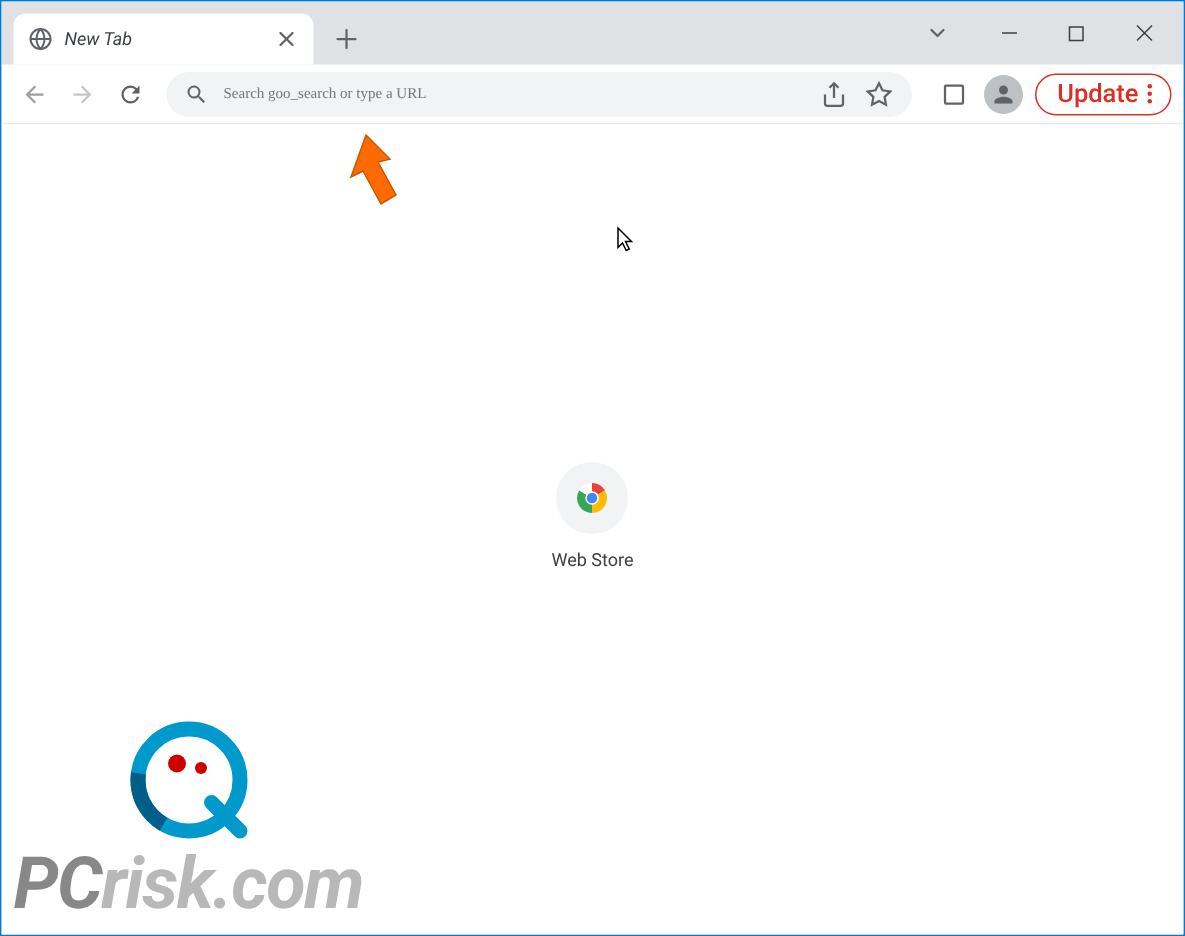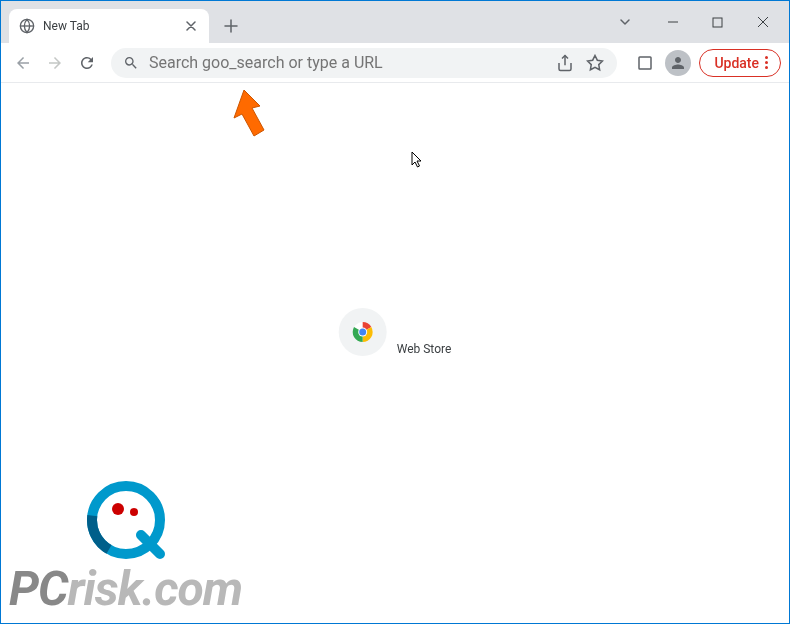--- a/index.html
+++ b/index.html
@@ -1,58 +1,58 @@
 <!DOCTYPE html>
 <html><head>
   <meta charset="utf-8">
   <style>
     * { margin: 0; padding: 0; box-sizing: border-box; font-family: -apple-system, BlinkMacSystemFont, "Segoe UI", Roboto, sans-serif; }
     body { width: 790px; height: 624px; overflow: hidden; background: #fff; position: relative; border: 1px solid #0078d4; }
     
     
     .titlebar { height: 42px; background: #dfe1e5; display: flex; align-items: flex-end; position: relative; }
-    .tab { background: #fff; height: 34px; margin-left: 8px; border-radius: 8px 8px 0 0; display: flex; align-items: center; padding: 0 10px; gap: 8px; min-width: 200px; position: relative; }
+    .tab { background: #fff; height: 34px; margin-left: 8px; border-radius: 8px 8px 0 0; display: flex; align-items: center; padding: 0 10px; gap: 8px; min-width: 200px; position: relative; font-style: italic; }
     .tab-favicon { width: 16px; height: 16px; display: flex; align-items: center; justify-content: center; }
     .tab-title { font-size: 12px; color: #3c4043; flex: 1; }
     .tab-close { width: 16px; height: 16px; display: flex; align-items: center; justify-content: center; color: #5f6368; cursor: pointer; font-size: 14px; }
     .new-tab-btn { width: 28px; height: 28px; display: flex; align-items: center; justify-content: center; color: #5f6368; cursor: pointer; margin-left: 8px; margin-bottom: 3px; border-radius: 50%; }
     
     .window-controls { position: absolute; right: 0; top: 0; height: 100%; display: flex; align-items: center; gap: 0; padding-right: 4px; }
     .window-btn { width: 45px; height: 30px; display: flex; align-items: center; justify-content: center; cursor: pointer; color: #3c4043; }
     .tab-search { width: 30px; height: 30px; display: flex; align-items: center; justify-content: center; margin-right: 10px; }
     
     
     .toolbar { height: 40px; background: #fff; display: flex; align-items: center; padding: 0 8px; gap: 4px; border-bottom: 1px solid #e8eaed; }
     .nav-btn { width: 28px; height: 28px; display: flex; align-items: center; justify-content: center; color: #9aa0a6; border-radius: 50%; cursor: pointer; }
     .nav-btn.enabled { color: #5f6368; }
     
     .omnibox { flex: 1; height: 30px; background: #f1f3f4; border-radius: 15px; display: flex; align-items: center; padding: 0 12px; gap: 10px; margin: 0 6px; }
     .omnibox-search-icon { color: #5f6368; display: flex; }
-    .omnibox-input { flex: 1; border: none; background: transparent; outline: none; font-size: 16px; color: #80868b; }
+    .omnibox-input { flex: 1; border: none; background: transparent; outline: none; font-size: 10px; color: #80868b; font-family: Liberation Serif, serif; }
     .omnibox-actions { display: flex; gap: 10px; align-items: center; color: #5f6368; }
     .omnibox-icon-btn { width: 20px; height: 20px; display: flex; align-items: center; justify-content: center; cursor: pointer; }
     
     .toolbar-right { display: flex; align-items: center; gap: 8px; padding-left: 6px; }
     .ext-btn { width: 24px; height: 24px; display: flex; align-items: center; justify-content: center; color: #5f6368; cursor: pointer; }
     .profile-btn { width: 26px; height: 26px; border-radius: 50%; background: #bdc1c6; display: flex; align-items: center; justify-content: center; cursor: pointer; }
-    .update-btn { height: 28px; border: 1.5px solid #d93025; color: #d93025; border-radius: 14px; padding: 0 12px 0 14px; display: flex; align-items: center; gap: 6px; font-size: 14px; font-weight: 500; cursor: pointer; background: #fff; }
+    .update-btn { height: 28px; border: 1.5px solid #d93025; color: #d93025; border-radius: 14px; padding: 0 12px 0 14px; display: flex; align-items: center; gap: 6px; font-size: 17px; font-weight: 500; cursor: pointer; background: #fff; }
     .menu-dots { display: flex; flex-direction: column; gap: 2px; }
     .menu-dots span { width: 3px; height: 3px; background: #d93025; border-radius: 50%; }
     
     
     .content { position: relative; height: calc(624px - 82px); background: #fff; }
     
     
     .arrow-annotation { position: absolute; left: 215px; top: 3px; pointer-events: none; }
     
     
     .cursor { position: absolute; left: 410px; top: 68px; pointer-events: none; }
     
     
-    .shortcut-grid { position: absolute; left: 50%; top: 225px; transform: translateX(-50%); display: flex; flex-direction: row; align-items: flex-end; gap: 10px; }
+    .shortcut-grid { position: absolute; left: 50%; top: 225px; transform: translateX(-50%); display: flex; flex-direction: column; align-items: center; gap: 10px; }
     .shortcut-icon { width: 48px; height: 48px; border-radius: 50%; background: #f1f3f4; display: flex; align-items: center; justify-content: center; cursor: pointer; }
     .shortcut-label { font-size: 12px; color: #3c4043; }
     
     
     .watermark { position: absolute; left: 8px; bottom: 8px; display: flex; align-items: center; gap: 0; flex-direction: column; }
     .watermark-icon { position: relative; width: 80px; height: 80px; }
     .watermark-text { font-size: 48px; font-weight: 700; font-style: italic; color: #b8b8b8; letter-spacing: -1px; }
     .watermark-text .dark { color: #888; }
     .watermark-domain { color: #b8b8b8; font-style: italic; }
   </style>

